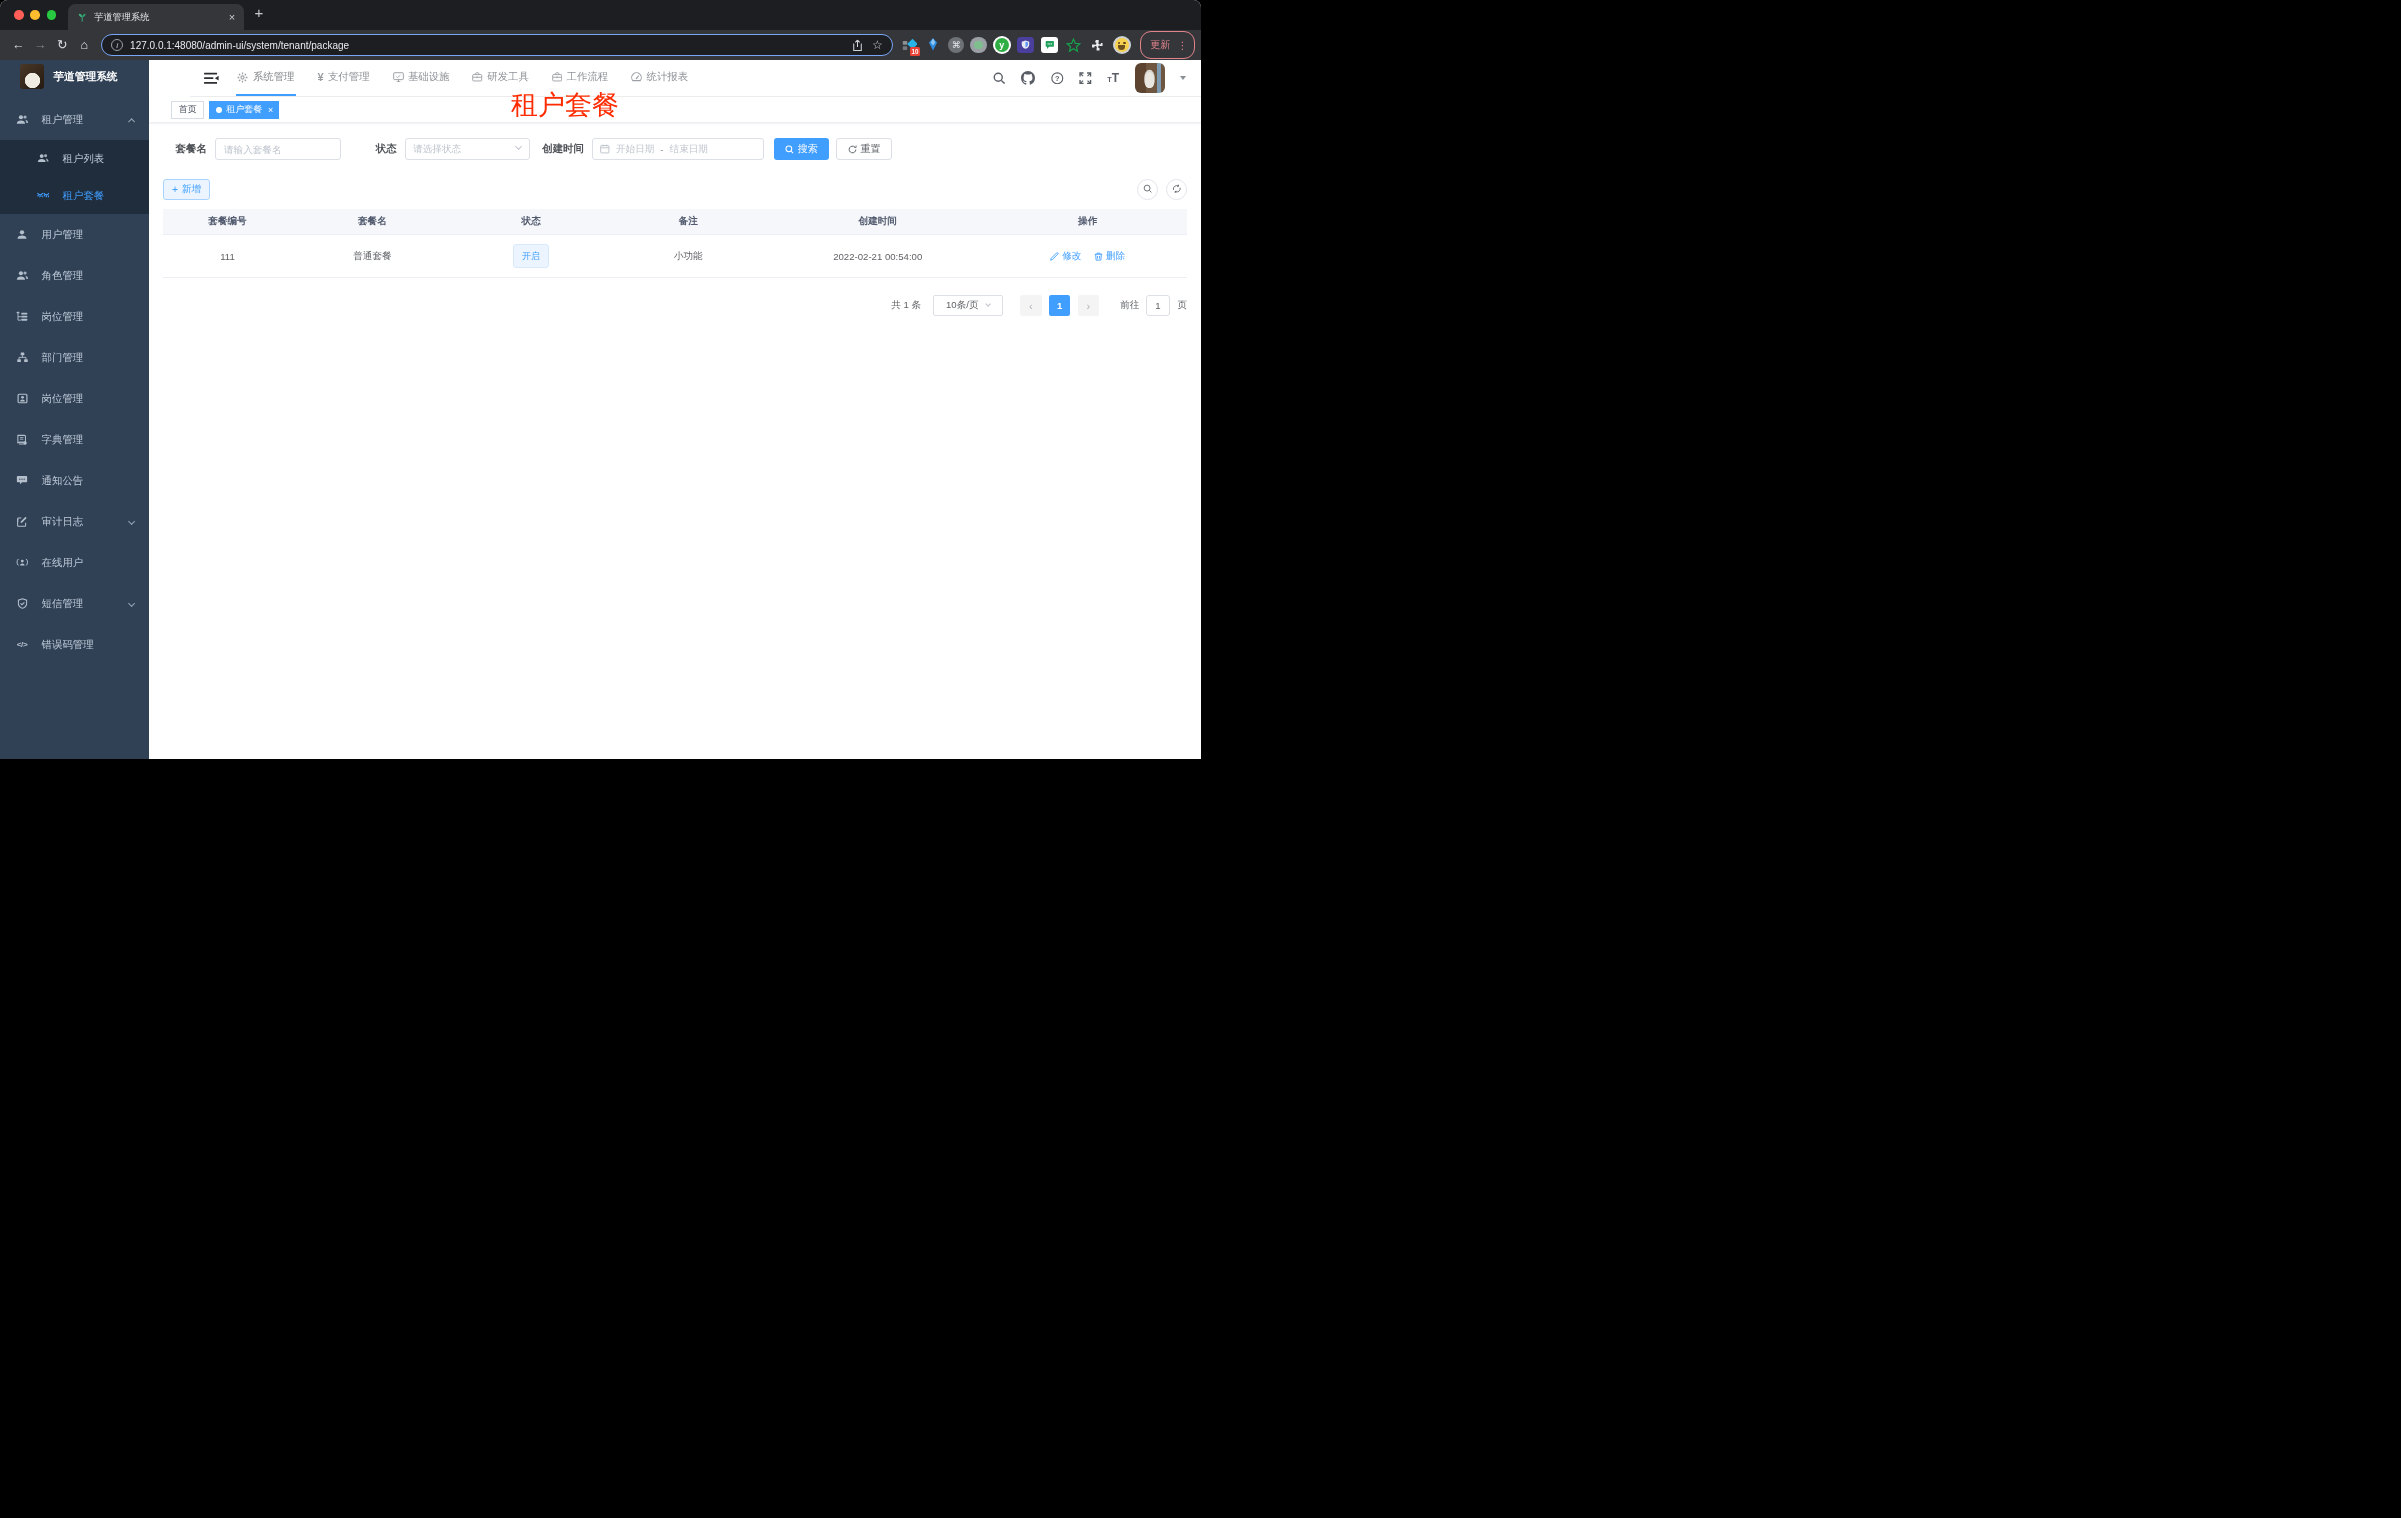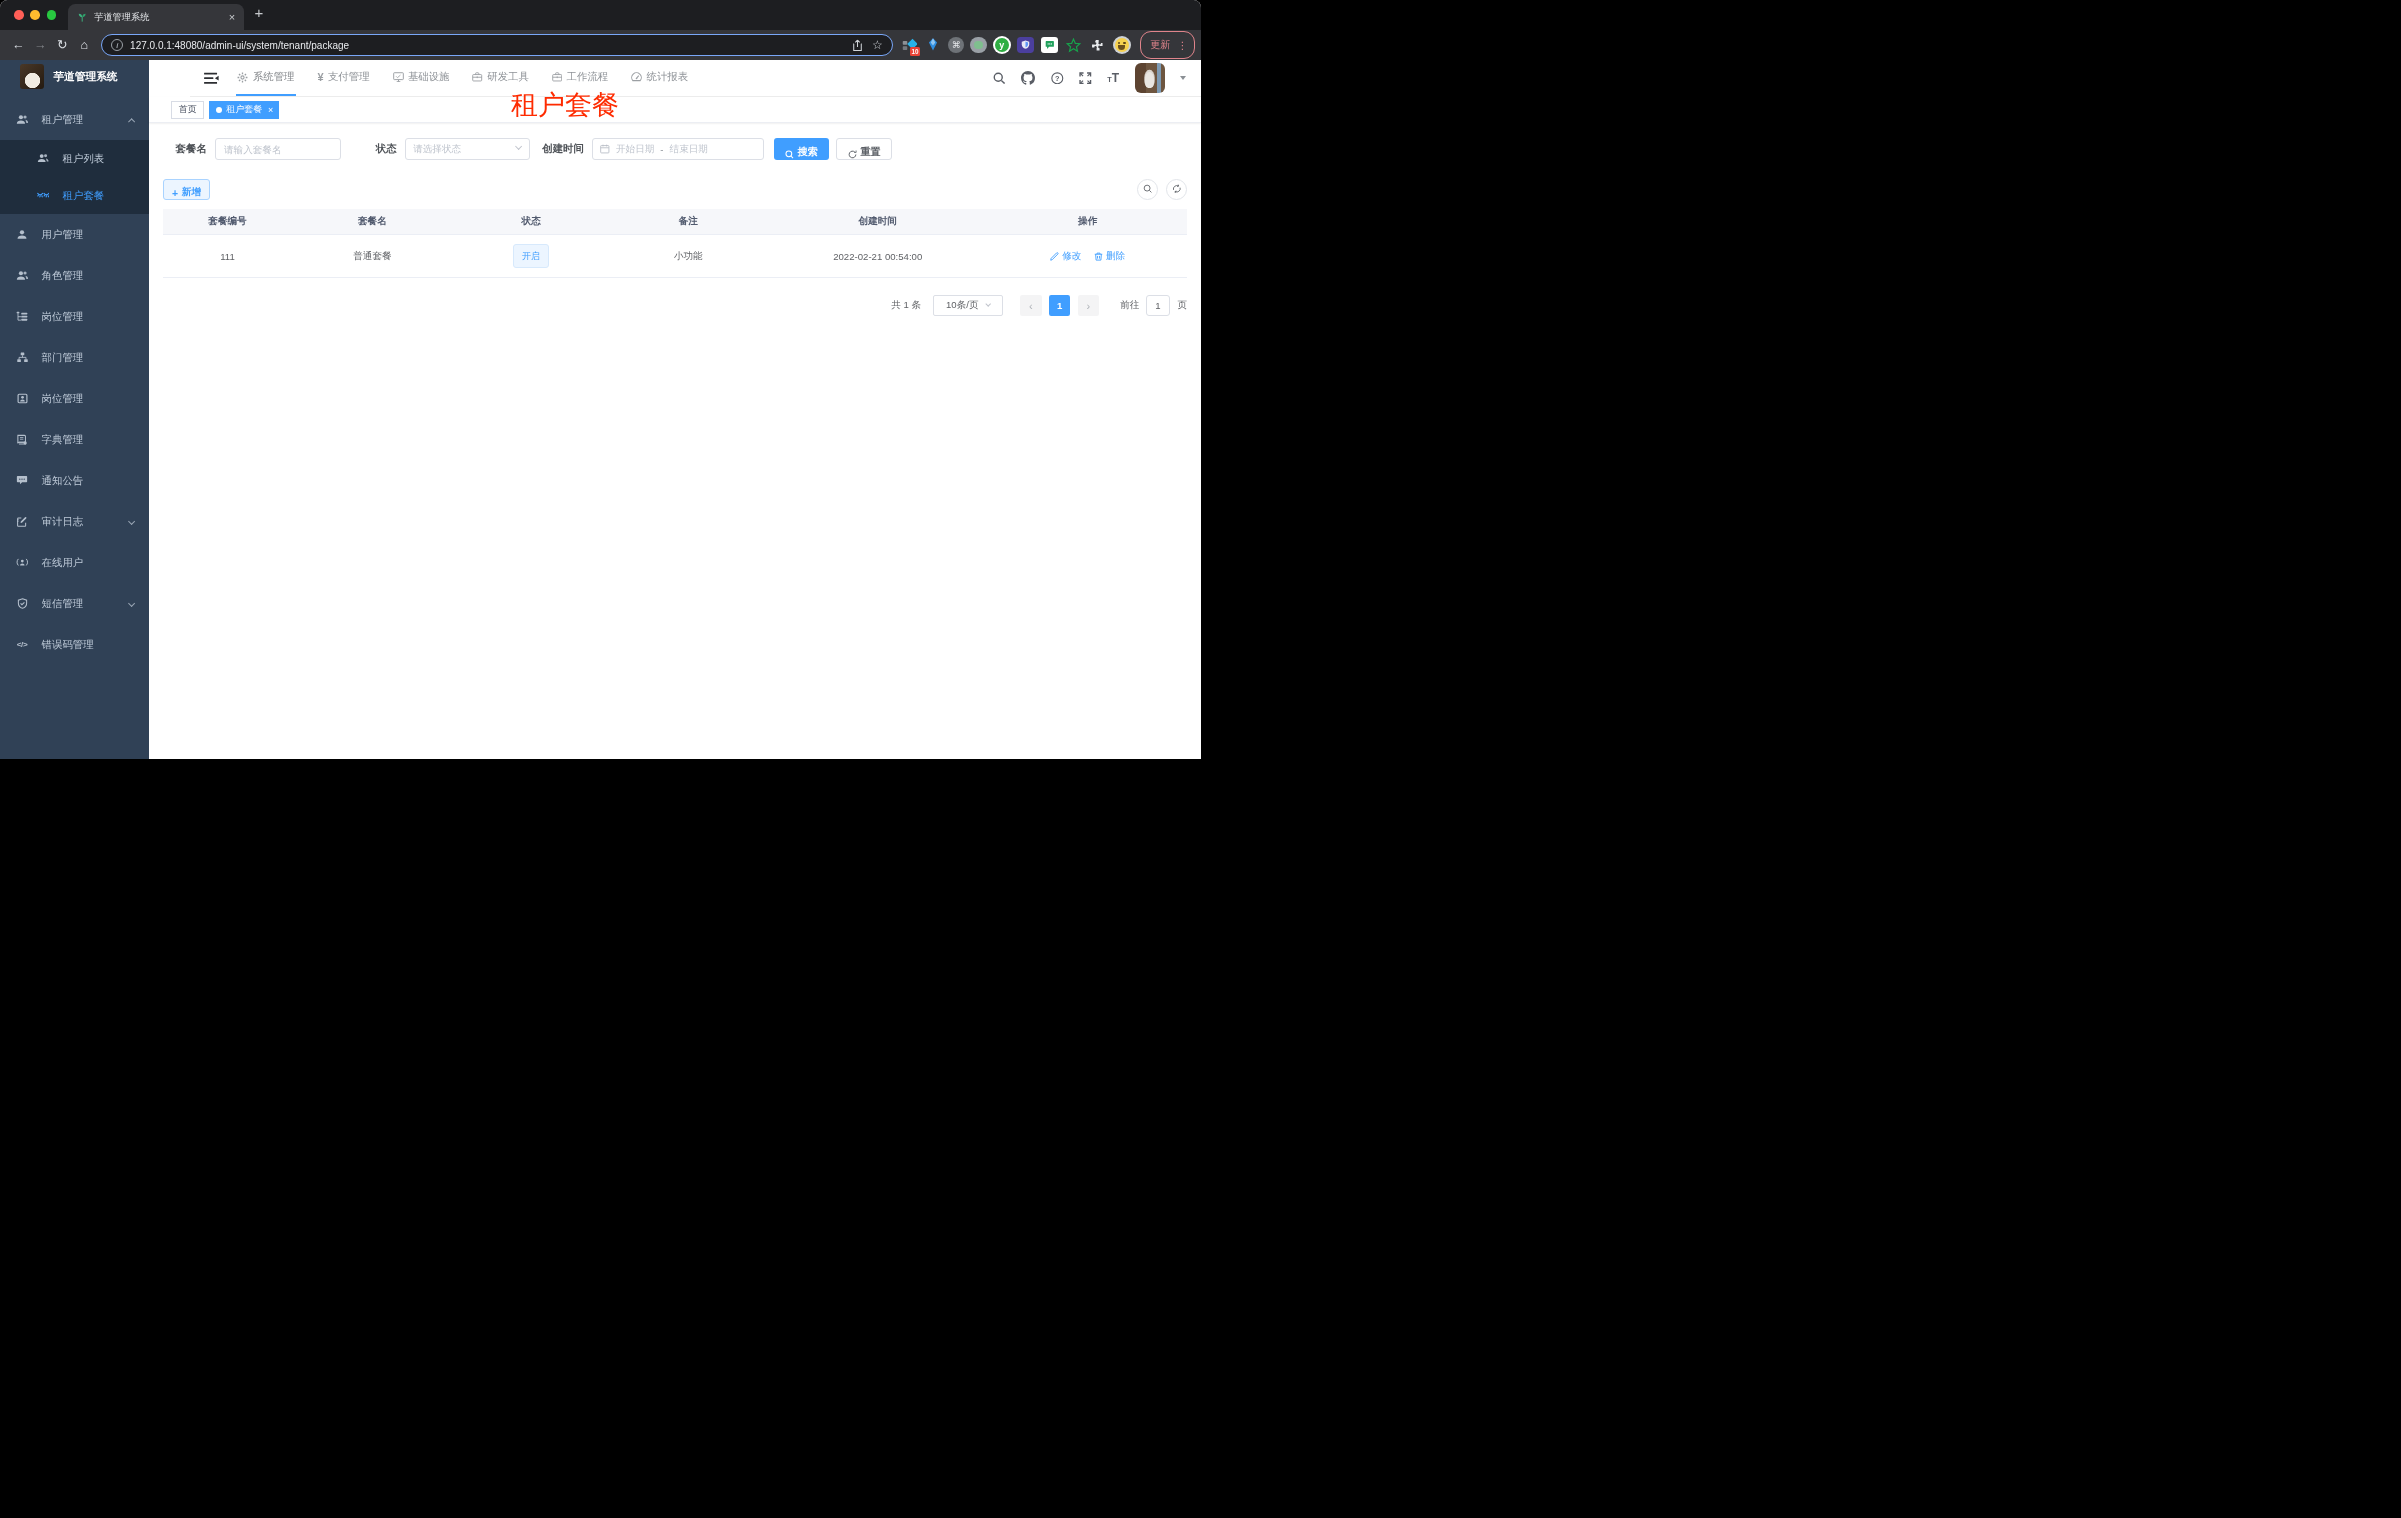--- a/index.html
+++ b/index.html
@@ -69,21 +69,21 @@
 
   .content { padding:15px 14px 0; position:relative; flex:1; }
   .filters { display:flex; align-items:center; }
   .f-label { font-size:10.4px; color:#4e5257; font-weight:bold; margin-right:8.1px; }
   .inp { height:22px; border:0.7px solid #dcdfe6; border-radius:3px; background:#fff; font-size:9.6px; color:#606266; padding:0 8.1px; font-family:inherit; }
   .inp::placeholder { color:#bfc4cd; }
   .sel { width:125px; height:22px; border:0.7px solid #dcdfe6; border-radius:3px; display:flex; align-items:center; padding:0 7.4px; color:#bfc4cd; font-size:9.6px; }
   .sel .chev2 { margin-left:auto; width:5.2px; height:5.2px; border-right:1px solid #c0c4cc; border-bottom:1px solid #c0c4cc; transform:rotate(45deg) translate(-1.5px,-1.5px); }
   .daterange { width:172px; height:22px; border:0.7px solid #dcdfe6; border-radius:3px; display:flex; align-items:center; padding:0 7.4px; gap:6px; color:#bfc4cd; font-size:9.6px; }
   .daterange .sep { color:#8a8f96; }
-  .btn { height:22px; border-radius:3px; display:flex; align-items:flex-end; gap:3.7px; font-size:10px; padding:0 10.4px; border:0.7px solid transparent; cursor:default;font-weight:bold; }
+  .btn { height:22px; border-radius:3px; display:flex; align-items:center; gap:3.7px; font-size:10px; padding:0 10.4px; border:0.7px solid transparent; cursor:default; }
   .btn.primary { background:#409eff; color:#fff; }
   .btn.plain { background:#fff; border-color:#dcdfe6; color:#5c6066; }
   .btn.add { background:#ecf5ff; border-color:#a9d3ff; color:#409eff; height:21px; padding:0 8.1px; font-size:9.6px; }
   .toolrow { display:flex; align-items:center; margin-top:18.5px; }
   .round-btns { margin-left:auto; display:flex; gap:8.1px; }
   .rbtn { width:21px; height:21px; border-radius:50%; border:0.7px solid #e2e5ea; display:flex; align-items:center; justify-content:center; color:#5f6368; background:#fff; }
 
   .table { margin-top:9.6px; }
   .thead, .trow { display:flex; align-items:center; }
   .thead { background:#f6f7fa; height:26px; border-bottom:0.7px solid #ebeef5;justify-content:center; }

